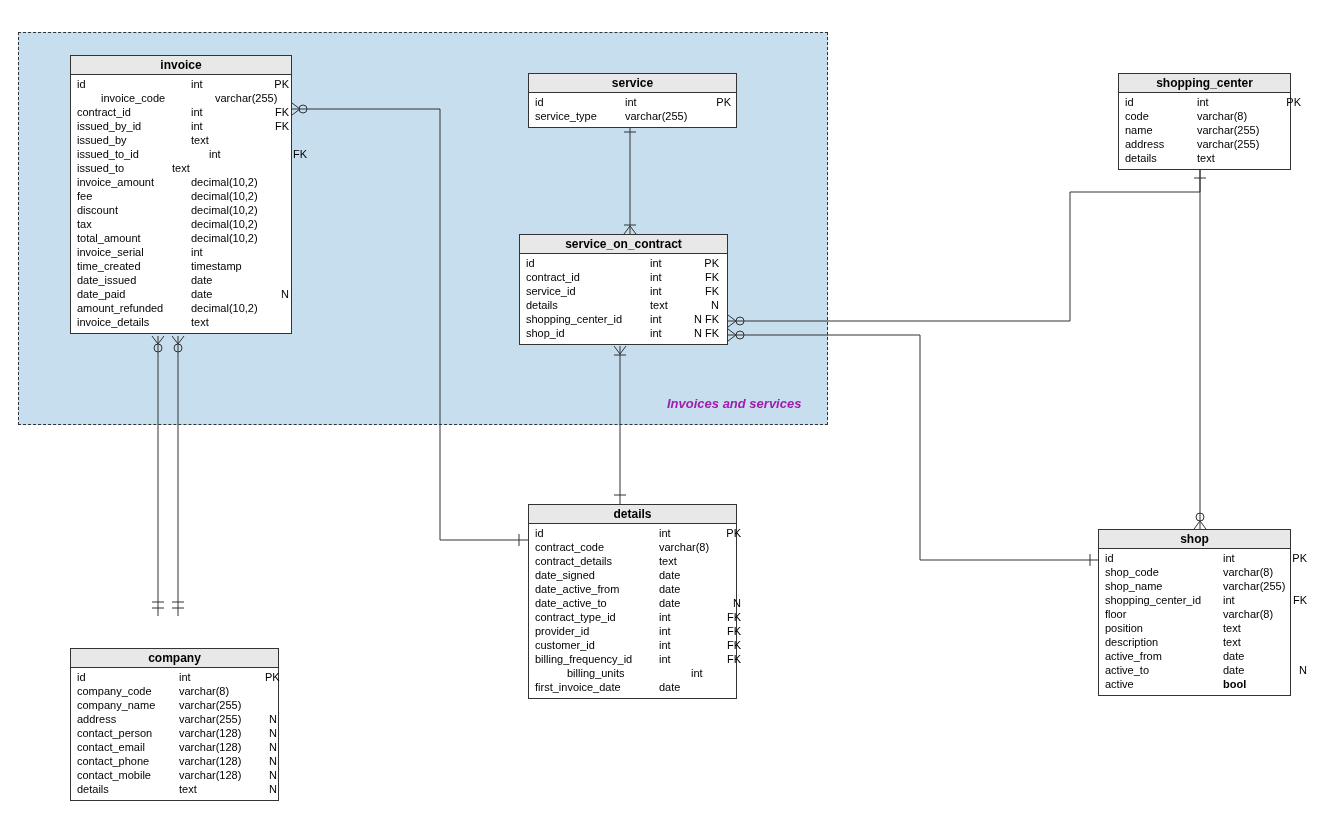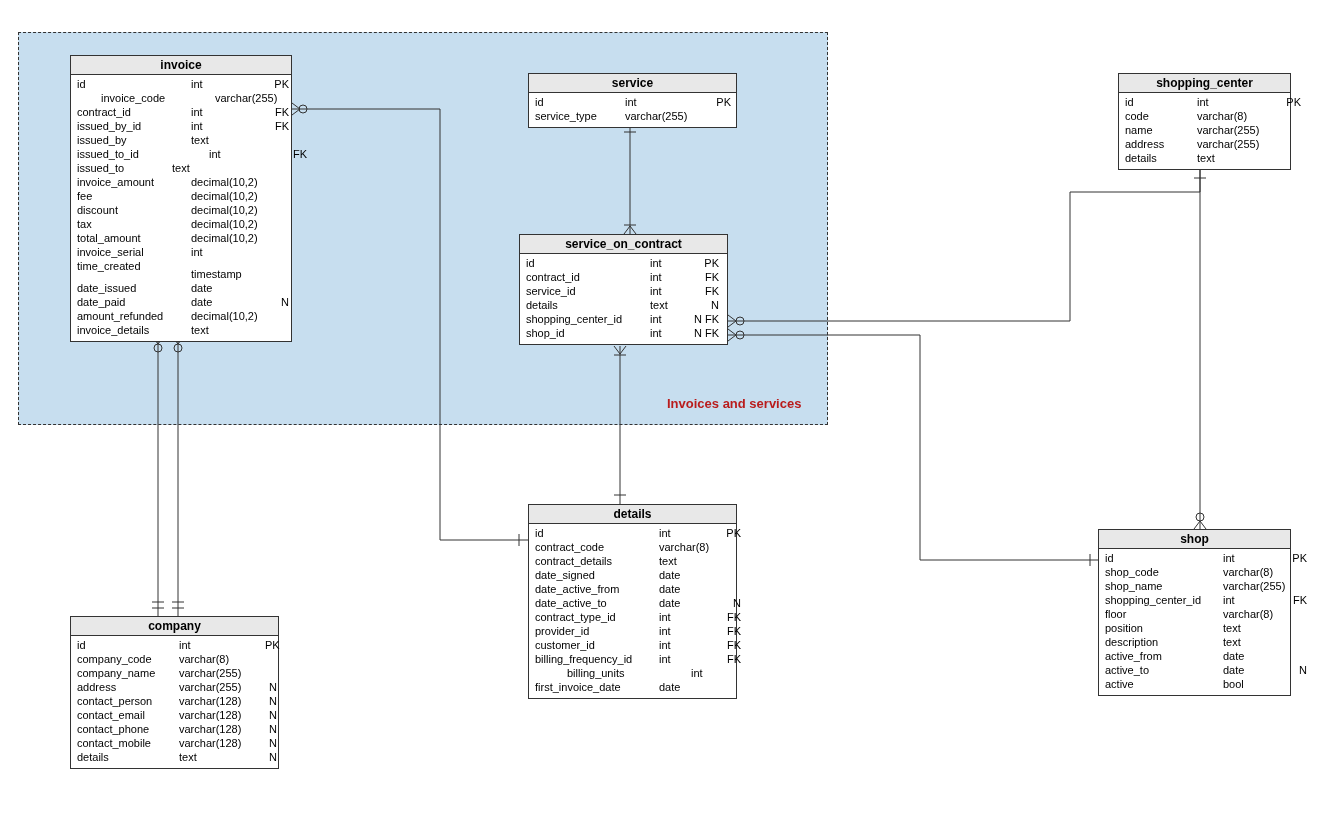--- a/index.html
+++ b/index.html
@@ -16,21 +16,22 @@
   .region {
     position: absolute;
     border: 1px dashed #333;
     background: #c7deef;
     box-sizing: border-box;
   }
   .region-label {
     position: absolute;
     font-weight: bold;
     font-size: 13px;
-    color: #b91c1c;
+    color: #a21caf;
+    font-style: italic;
   }
   .entity {
     position: absolute;
     background: #fff;
     border: 1px solid #333;
     box-sizing: border-box;
   }
   .entity-header {
     background: #e8e8e8;
     border-bottom: 1px solid #333;
@@ -178,21 +179,21 @@
           <span class="col-type" style="width: 76px;">decimal(10,2)</span>
           <span class="col-flags" style="width: 18px;"></span>
         </div>
         <div class="field-row">
           <span class="col-name" style="width: 114px;">invoice_serial</span>
           <span class="col-type" style="width: 76px;">int</span>
           <span class="col-flags" style="width: 18px;"></span>
         </div>
         <div class="field-row">
           <span class="col-name" style="width: 114px;">time_created</span>
-          <span class="col-type" style="width: 76px; margin-top: 8px;">timestamp</span>
+          <span class="col-type" style="width: 76px;">timestamp</span>
           <span class="col-flags" style="width: 18px;"></span>
         </div>
         <div class="field-row">
           <span class="col-name" style="width: 114px;">date_issued</span>
           <span class="col-type" style="width: 76px;">date</span>
           <span class="col-flags" style="width: 18px;"></span>
         </div>
         <div class="field-row">
           <span class="col-name" style="width: 114px;">date_paid</span>
           <span class="col-type" style="width: 76px;">date</span>
@@ -318,21 +319,21 @@
           <span class="col-type" style="width: 60px;">int</span>
           <span class="col-flags" style="width: 18px;"></span>
         </div>
         <div class="field-row">
           <span class="col-name" style="width: 124px;">first_invoice_date</span>
           <span class="col-type" style="width: 60px;">date</span>
           <span class="col-flags" style="width: 18px;"></span>
         </div>
       </div>
     </div>
-    <div class="entity" style="left: 70px; top: 616px; width: 209px;">
+    <div class="entity" style="left: 70px; top: 648px; width: 209px;">
       <div class="entity-header">company</div>
       <div class="entity-body">
         <div class="field-row">
           <span class="col-name" style="width: 102px;">id</span>
           <span class="col-type" style="width: 82px;">int</span>
           <span class="col-flags" style="width: 12px;">PK</span>
         </div>
         <div class="field-row">
           <span class="col-name" style="width: 102px;">company_code</span>
           <span class="col-type" style="width: 82px;">varchar(8)</span>
@@ -448,18 +449,18 @@
           <span class="col-type" style="width: 62px;">date</span>
           <span class="col-flags" style="width: 18px;"></span>
         </div>
         <div class="field-row">
           <span class="col-name" style="width: 118px;">active_to</span>
           <span class="col-type" style="width: 62px;">date</span>
           <span class="col-flags" style="width: 18px;">N</span>
         </div>
         <div class="field-row">
           <span class="col-name" style="width: 118px;">active</span>
-          <span class="col-type" style="width: 62px;">bool</span>
+          <span class="col-type" style="width: 62px; font-weight: bold;">bool</span>
           <span class="col-flags" style="width: 18px;"></span>
         </div>
       </div>
     </div>
   </div>
 
 </body></html>

